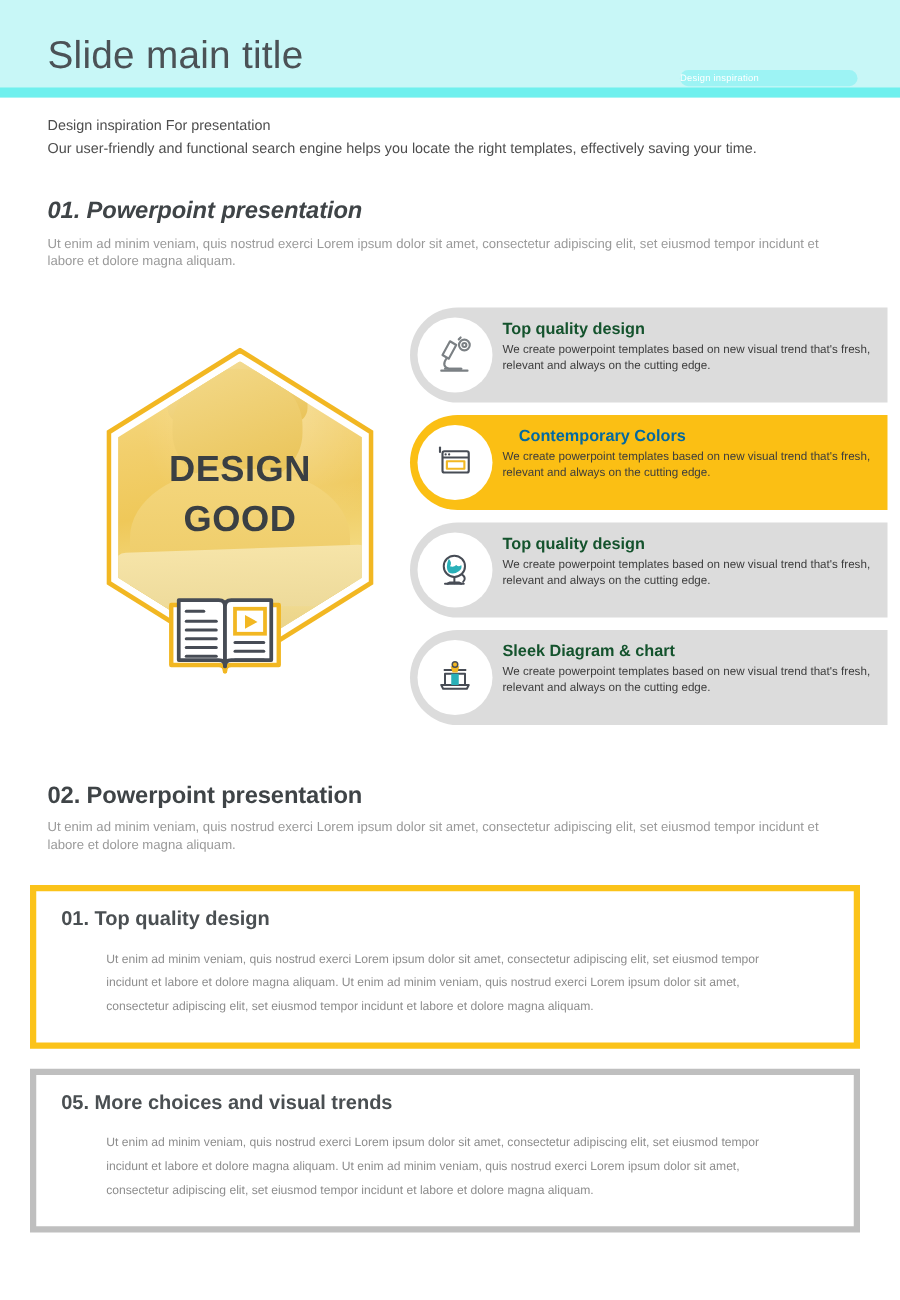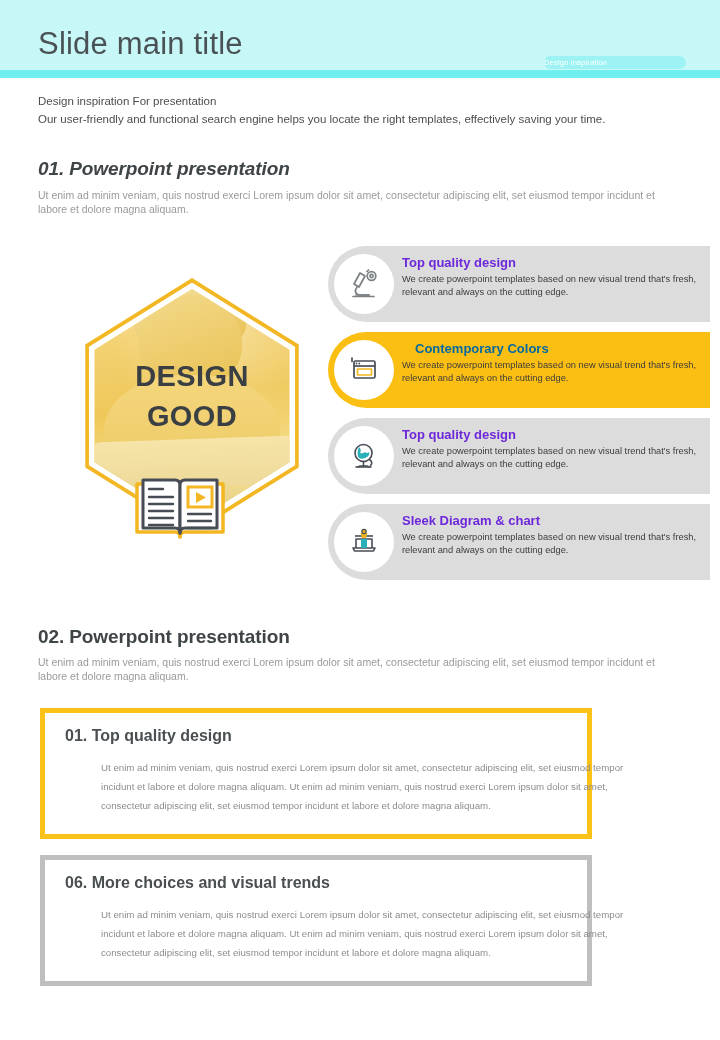--- a/index.html
+++ b/index.html
@@ -211,36 +211,36 @@
   }
   .feature-text {
     position: absolute;
     left: 74px;
     top: 8px;
     width: 300px;
   }
   .feature-title {
     font-size: 13px;
     font-weight: bold;
-    color: #6d28d9;
+    color: #14532d;
     line-height: 18px;
   }
   .feature-row.active .feature-title { color: #0369a1; margin-left: 13px; }
   .feature-desc {
     font-size: 9.3px;
     color: #3c3c3c;
     line-height: 12.6px;
     margin-top: 1px;
   }
 
   
   .info-box {
     position: absolute;
-    left: 40px;
-    width: 552px;
+    left: 24px;
+    width: 664px;
     box-sizing: border-box;
     background: #ffffff;
   }
   #box1 {
     top: 708px;
     height: 131px;
     border: 5px solid #fbc31a;
   }
   #box2 {
     top: 855px;
@@ -401,15 +401,15 @@
 
 <div class="section-heading" id="sec2-heading">02. Powerpoint presentation</div>
 <div class="section-desc" id="sec2-desc">Ut enim ad minim veniam, quis nostrud exerci  Lorem ipsum dolor sit amet, consectetur adipiscing elit, set eiusmod tempor incidunt et labore et dolore magna aliquam.</div>
 
 <div class="info-box" id="box1" style="border-color: rgb(251, 195, 26);">
   <div class="info-title">01. Top quality design</div>
   <div class="info-body">Ut enim ad minim veniam, quis nostrud exerci Lorem ipsum dolor sit amet, consectetur adipiscing elit, set eiusmod tempor incidunt et labore et dolore magna aliquam. Ut enim ad minim veniam, quis nostrud exerci Lorem ipsum dolor sit amet, consectetur adipiscing elit, set eiusmod tempor incidunt et labore et dolore magna aliquam.</div>
 </div>
 
 <div class="info-box" id="box2" style="border-color: rgb(191, 191, 191);">
-  <div class="info-title">06. More choices and visual trends</div>
+  <div class="info-title">05. More choices and visual trends</div>
   <div class="info-body">Ut enim ad minim veniam, quis nostrud exerci Lorem ipsum dolor sit amet, consectetur adipiscing elit, set eiusmod tempor incidunt et labore et dolore magna aliquam. Ut enim ad minim veniam, quis nostrud exerci Lorem ipsum dolor sit amet, consectetur adipiscing elit, set eiusmod tempor incidunt et labore et dolore magna aliquam.</div>
 </div>
 
 </body></html>

